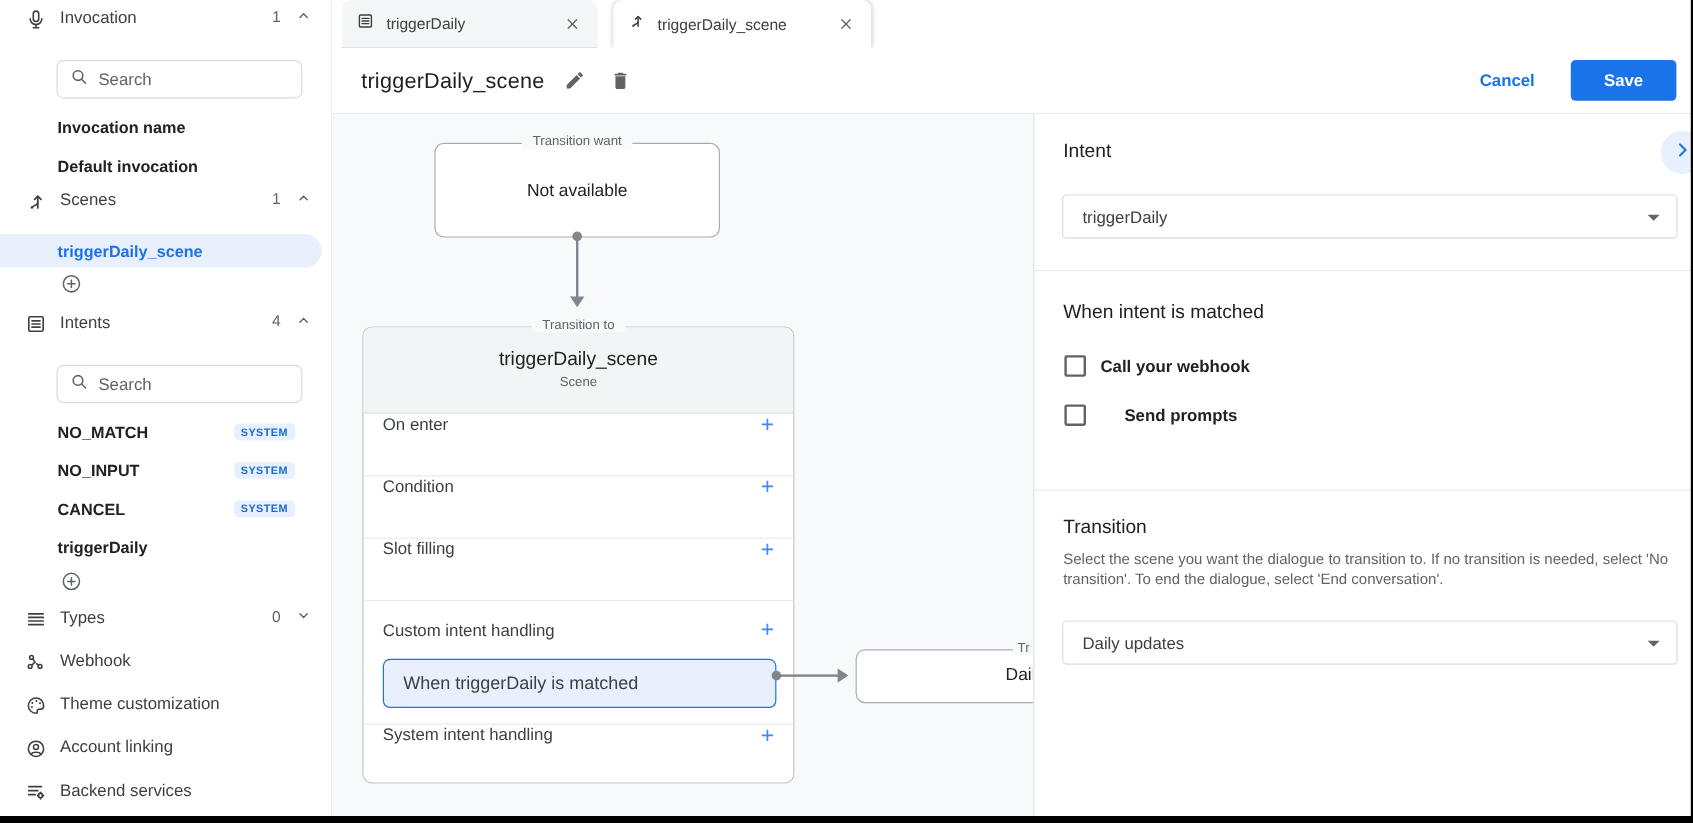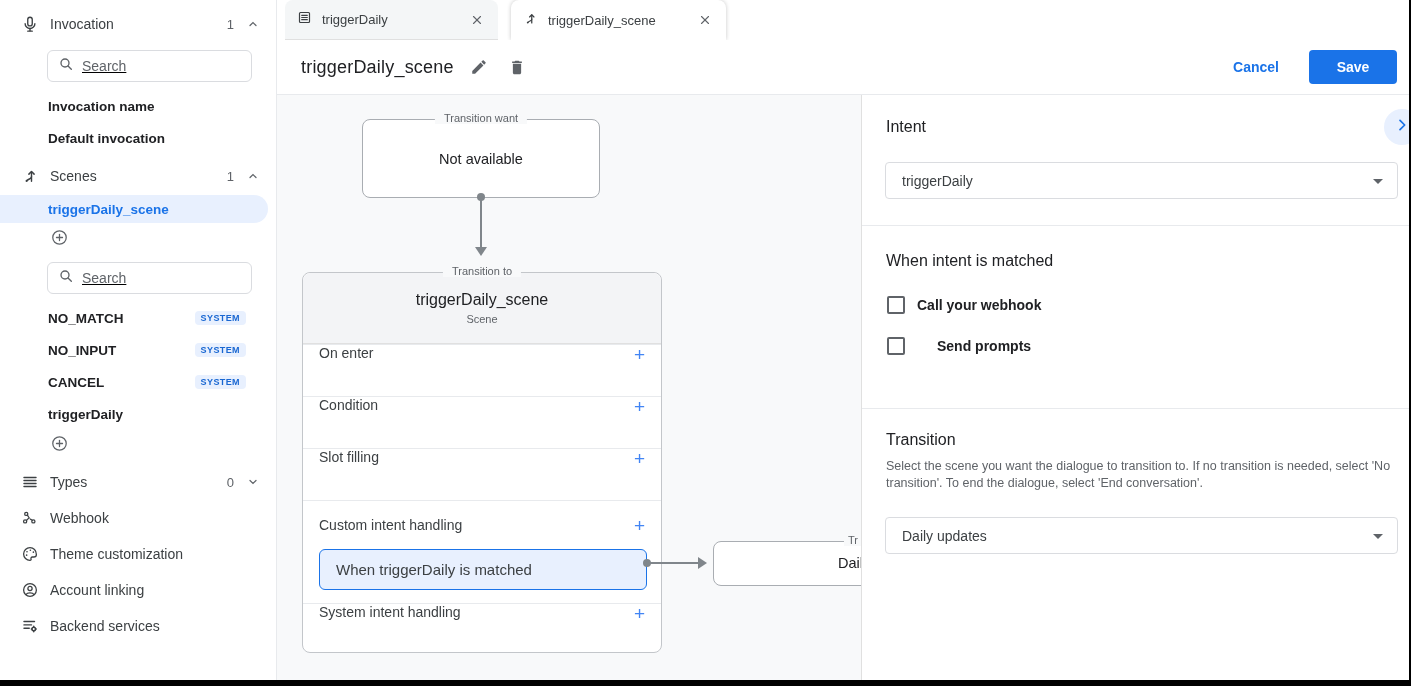--- a/index.html
+++ b/index.html
@@ -4,26 +4,26 @@
 <style>
   * { box-sizing: border-box; margin: 0; padding: 0; }
   html,body { background:#000; }
   body { font-family: "Liberation Sans", sans-serif; }
   .app { position:relative; width:1411px; height:686px; background:#fff; overflow:hidden; }
   .edge-right { position:absolute; right:0; top:0; width:2px; height:686px; background:#000; z-index:50; }
   .edge-bottom { position:absolute; left:0; bottom:0; width:1411px; height:6px; background:#000; z-index:50; }
 
   
   .sidebar { position:absolute; left:0; top:0; width:277px; height:680px; background:#fff; border-right:1px solid #e8eaed; padding-top:6px; overflow:hidden; }
-  .srow { display:flex; align-items:center; height:36px; padding:0 16px 0 20px; cursor:pointer; }
+  .srow { display:flex; align-items:flex-start; height:36px; padding:0 16px 0 20px; cursor:pointer; }
   .sicon { width:20px; height:20px; display:flex; align-items:center; justify-content:center; color:#3c4043; flex:none; }
   .slabel { margin-left:10px; font-size:14px; color:#3c4043; }
   .scount { margin-left:auto; font-size:13px; color:#5f6368; margin-right:12px; }
   .schev { width:14px; height:14px; display:flex; align-items:center; justify-content:center; }
-  .search-box { margin:8px 25px 8px 47px; width:205px; height:32px; border:1px solid #dadce0; border-radius:6px; display:flex; align-items:center; padding:0 10px; background:#fff;text-decoration:underline; }
+  .search-box { margin:8px 25px 8px 47px; width:205px; height:32px; border:1px solid #dadce0; border-radius:6px; display:flex; align-items:center; padding:0 10px; background:#fff; }
   .search-box input { border:none; outline:none; font-size:14px; color:#202124; width:140px; margin-left:8px; font-family:inherit; background:transparent; }
   .search-box input::placeholder { color:#5f6368; }
   .sitem { height:32px; display:flex; align-items:center; padding-left:48px; font-size:13.5px; font-weight:700; color:#202124; cursor:pointer; }
   .badge { margin-left:auto; margin-right:30px; background:#e8f0fe; color:#1967d2; font-size:9px; font-weight:700; letter-spacing:.4px; padding:2px 6px; border-radius:4px; }
   .pill { height:28px; width:268px; margin:1px 0; background:#e8f0fe; border-radius:0 14px 14px 0; display:flex; align-items:center; padding-left:48px; font-size:13.5px; font-weight:700; color:#1a73e8; cursor:pointer; }
   .plusrow { height:30px; display:flex; align-items:center; padding-left:50px; cursor:pointer; color:#5f6368; }
   .mt6 { margin-top:6px; } .mt4 { margin-top:4px; }
 
   
   .main { position:absolute; left:277px; top:0; width:1134px; height:680px; }
@@ -145,20 +145,37 @@
       </div>
 
     <div class="plusrow">
       <span><svg width="19" height="19" viewBox="0 0 24 24" fill="none" stroke="#5f6368" stroke-width="1.6" stroke-linecap="round">
             <circle cx="12" cy="12" r="8.5"></circle>
             <line x1="12" y1="8.2" x2="12" y2="15.8"></line>
             <line x1="8.2" y1="12" x2="15.8" y2="12"></line>
           </svg></span>
     </div>
 
+    <div class="srow mt6">
+      <span class="sicon">
+        <svg width="18" height="18" viewBox="0 0 24 24" fill="none" stroke="#3c4043" stroke-width="1.8" stroke-linecap="round">
+            <rect x="4" y="4" width="16" height="16" rx="1.5"></rect>
+            <line x1="7.5" y1="8.5" x2="16.5" y2="8.5"></line>
+            <line x1="7.5" y1="12" x2="16.5" y2="12"></line>
+            <line x1="7.5" y1="15.5" x2="16.5" y2="15.5"></line>
+          </svg>
+      </span>
+      <span class="slabel">Intents</span>
+      <span class="scount">4</span>
+      <span class="schev">
+          <svg width="12" height="12" viewBox="0 0 24 24" fill="none" stroke="#5f6368" stroke-width="2.4" stroke-linecap="round">
+            <polyline points="6,15 12,9 18,15"></polyline>
+          </svg>
+        </span>
+    </div>
 
     <div class="search-box">
       <span><svg width="16" height="16" viewBox="0 0 24 24" fill="none" stroke="#5f6368" stroke-width="2" stroke-linecap="round">
             <circle cx="10.5" cy="10.5" r="6"></circle>
             <line x1="15" y1="15" x2="20" y2="20"></line>
           </svg></span>
       <input type="text" placeholder="Search" style="">
     </div>
 
     <div class="sitem">

